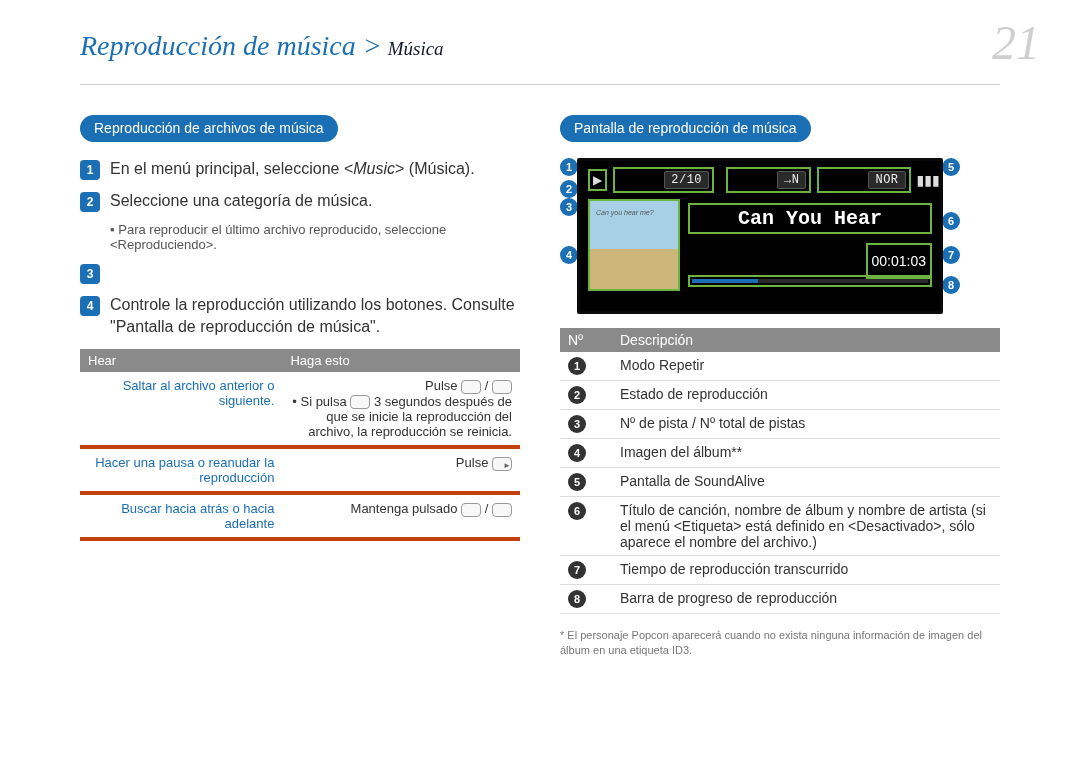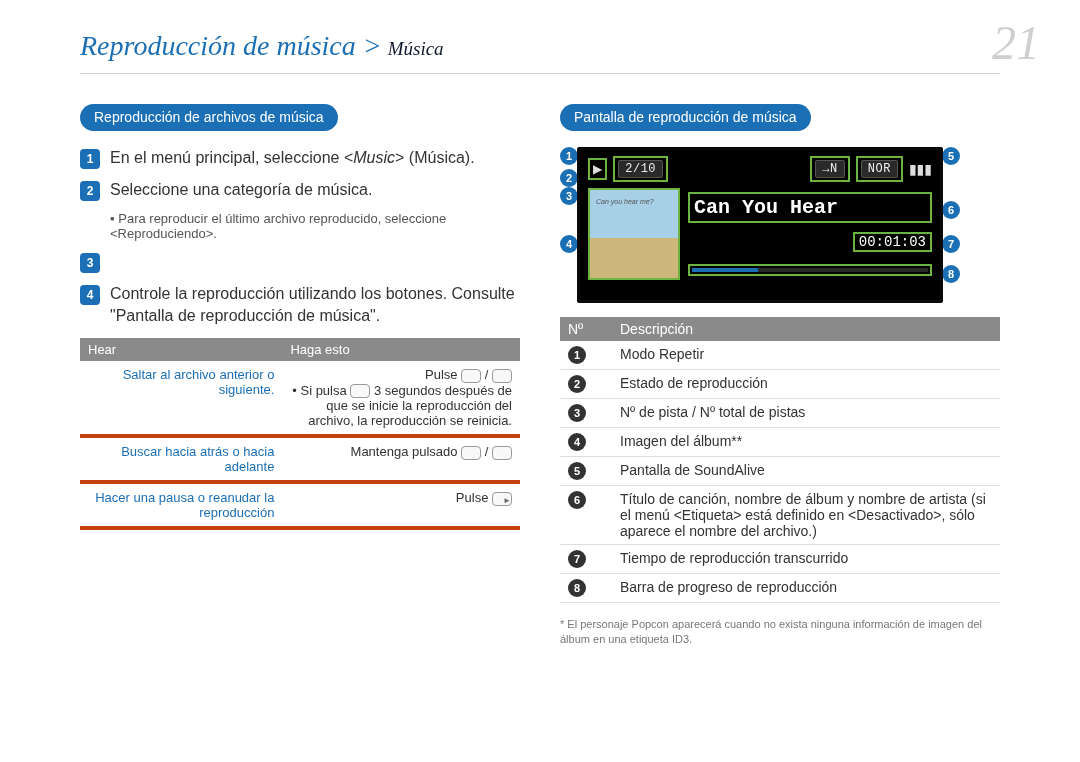--- a/index.html
+++ b/index.html
@@ -1,17 +1,17 @@
 <!DOCTYPE html>
 <html><head>
 <meta charset="utf-8">
 <style>
   body { margin:0; padding:0; font-family:Arial,Helvetica,sans-serif; background:#fff; color:#333; }
   .page { width:1080px; height:762px; position:relative; box-sizing:border-box; padding:30px 80px 20px 80px; }
-  .header { display:flex; align-items:baseline; border-bottom:1px solid #d0d0d0; padding-bottom:11px; margin-bottom:30px; }
+  .header { display:flex; align-items:baseline; border-bottom:1px solid #d0d0d0; padding-bottom:22px; margin-bottom:30px; }
   .header-title { font-family:Georgia,'Times New Roman',serif; color:#1b6fb5; font-size:28px; font-style:italic; font-weight:400; }
   .header-sub { font-family:Georgia,serif; font-style:italic; color:#0f172a; font-size:19px; margin-left:6px; }
   .page-num { position:absolute; right:40px; top:15px; font-family:Georgia,serif; font-style:italic; font-size:48px; color:#cfcfcf; }
   .cols { display:flex; gap:40px; }
   .col { flex:1; }
   .chip { display:inline-block; background:#1b6fb5; color:#fff; border-radius:14px; padding:5px 14px 6px 14px; font-size:14px; margin-bottom:16px; }
   .step { display:flex; gap:10px; margin-bottom:10px; font-size:16px; line-height:1.35; }
   .step-badge { flex:0 0 20px; width:20px; height:20px; background:#1b6fb5; color:#fff; font-size:12px; font-weight:bold; border-radius:4px; display:flex; align-items:center; justify-content:center; margin-top:2px; }
   .step em { font-style:italic; }
   .sub-bullet { font-size:13px; color:#555; margin:4px 0 10px 30px; }
@@ -21,27 +21,27 @@
   table.ctl td { border-bottom:4px solid #c2410c; padding:6px 8px; vertical-align:top;text-align:right; }
   table.ctl td.para { color:#1b6fb5; width:46%; }
   .keycap { display:inline-block; border:1px solid #999; border-radius:4px; min-width:14px; height:12px; padding:0 2px; vertical-align:middle; background:#f8f8f8; }
   .keycap.play::after { content:"►"; font-size:8px; color:#666; position:relative; top:-2px; left:2px; }
 
   
   .screen-wrap { position:relative; width:400px; margin-bottom:14px; }
   .screen { position:relative; width:360px; height:150px; background:#000; border:3px solid #0a0a0a; border-radius:2px; margin:0 auto; overflow:hidden; }
   .topbar { display:flex; align-items:center; gap:6px; padding:6px 8px; }
   .icon-box { border:2px solid #6db33f; padding:2px 3px; display:flex; align-items:center; justify-content:center; }
-  .pill { background:#2a2a2a; border:1px solid #555; color:#eee; font-family:'Courier New',monospace; font-size:12px; padding:1px 6px; border-radius:2px; letter-spacing:0.5px; }
+  .pill { background:#2a2a2a; border:1px solid #555; color:#eee; font-family:'Courier New',monospace; font-size:12px; padding:1px 6px; border-radius:2px; letter-spacing:0.5px;margin-left:46px; }
   .glyph { color:#ddd; font-size:12px; }
   .art { position:absolute; left:8px; top:38px; width:92px; height:92px; border:2px solid #6db33f; box-sizing:border-box; background:linear-gradient(#a7cfe6 55%,#cdb679 55%); }
   .art-caption { position:absolute; top:8px; left:6px; font-size:7px; color:#555; font-style:italic; }
-  .song-title { position:absolute; left:108px; top:42px; right:8px; border:2px solid #6db33f; padding:2px 4px; }
+  .song-title { position:absolute; left:108px; top:42px; right:8px; border:2px solid #6db33f; padding:2px 4px;text-align:center; }
   .song-title span { font-family:'Courier New',monospace; font-weight:bold; font-size:20px; color:#fff; letter-spacing:0px; }
-  .elapsed { position:absolute; right:8px; top:82px; border:2px solid #6db33f; padding:0 4px; color:#fff; font-family:Liberation Mono, monospace; font-size:14px; }
+  .elapsed { position:absolute; right:8px; top:82px; border:2px solid #6db33f; padding:8px 4px; color:#fff; font-family:Liberation Sans, sans-serif; font-size:14px; }
   .progress { position:absolute; left:108px; right:8px; top:114px; border:2px solid #6db33f; padding:2px; }
   .progress-inner { height:4px; background:#2a2a2a; }
   .progress-inner div { height:100%; width:28%; background:#1b6fb5; }
 
   .callout { position:absolute; width:18px; height:18px; background:#1b6fb5; color:#fff; font-size:11px; font-weight:bold; border-radius:50%; display:flex; align-items:center; justify-content:center; }
 
   table.desc { width:100%; border-collapse:collapse; font-size:14px; }
   table.desc th { background:#8a8a8a; color:#fff; font-weight:normal; text-align:left; padding:4px 8px; }
   table.desc th:first-child { width:36px; }
   table.desc td { border-bottom:1px solid #ddd; padding:5px 8px; vertical-align:top; }
@@ -90,26 +90,26 @@
           <th>Haga esto</th>
         </tr>
         <tr>
           <td class="para">Saltar al archivo anterior o siguiente.</td>
           <td>
             <span>Pulse </span><span class="keycap"></span> / <span class="keycap"></span><br>
             • Si pulsa <span class="keycap"></span> 3 segundos después de que se inicie la reproducción del archivo, la reproducción se reinicia.
           </td>
         </tr>
         <tr>
+          <td class="para">Hacer una pausa o reanudar la reproducción</td>
+          <td><span>Pulse </span><span class="keycap play"></span></td>
+        </tr>
+        <tr>
           <td class="para">Buscar hacia atrás o hacia adelante</td>
           <td><span>Mantenga pulsado </span><span class="keycap"></span> / <span class="keycap"></span></td>
-        </tr>
-        <tr>
-          <td class="para">Hacer una pausa o reanudar la reproducción</td>
-          <td><span>Pulse </span><span class="keycap play"></span></td>
         </tr>
       </tbody>
         </table>
     </div>
 
     <div class="col">
       <span class="chip">Pantalla de reproducción de música</span>
 
       <div class="screen-wrap">
 

